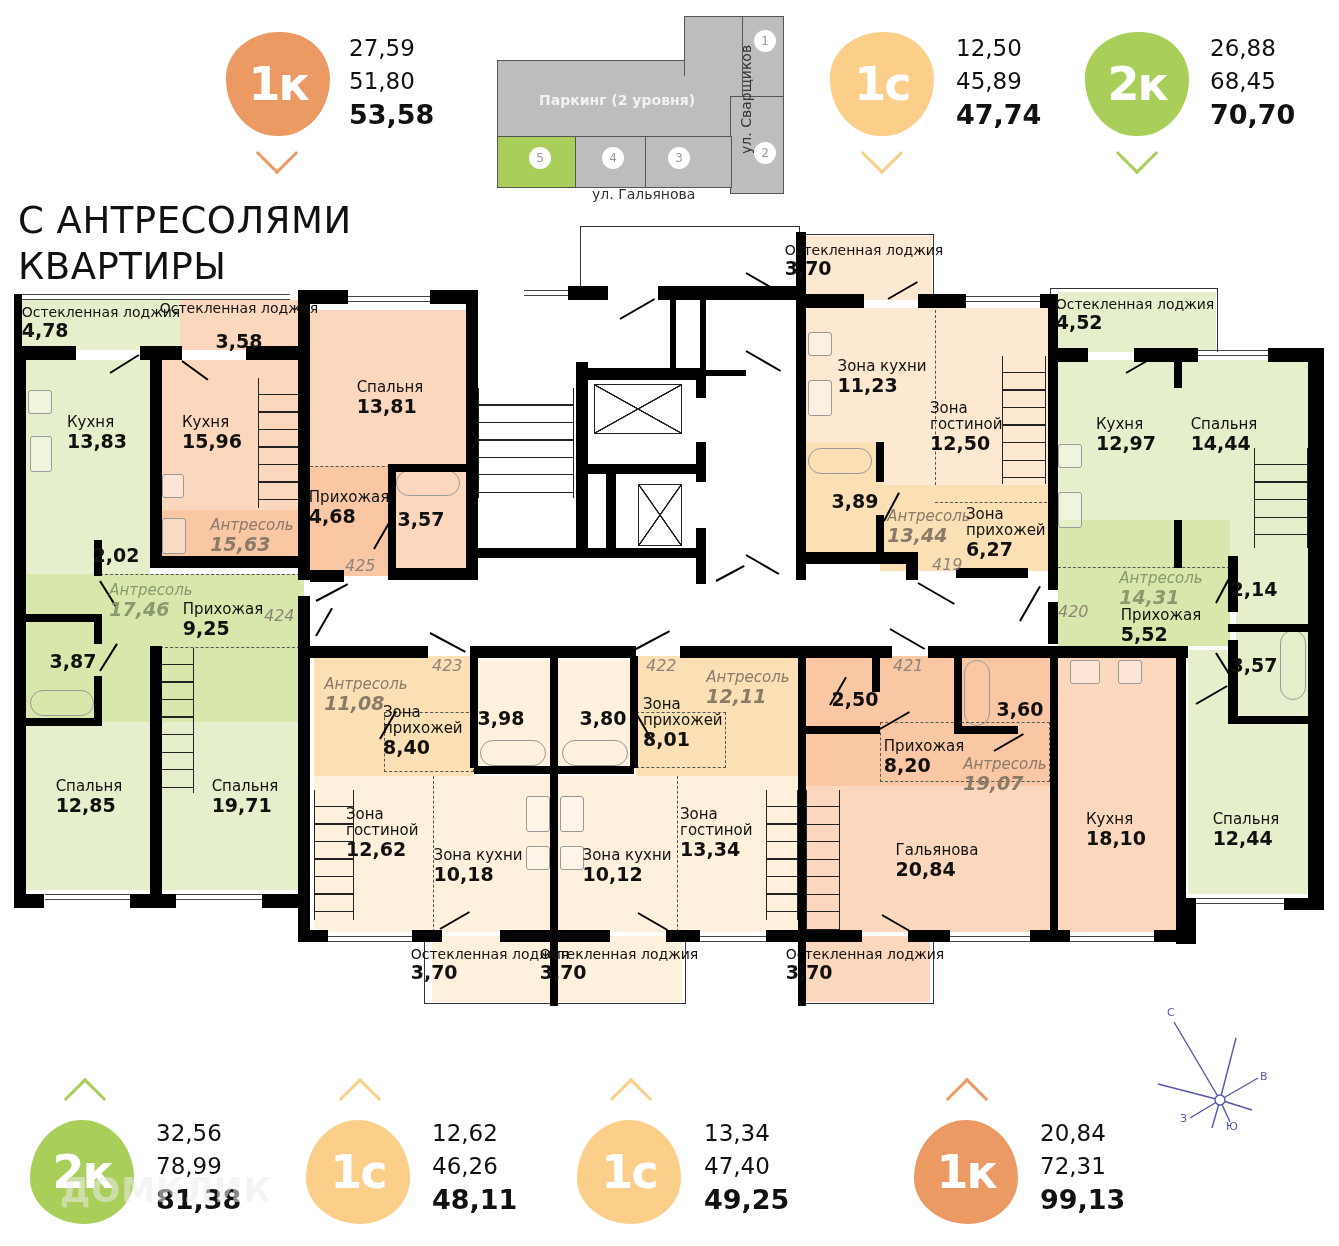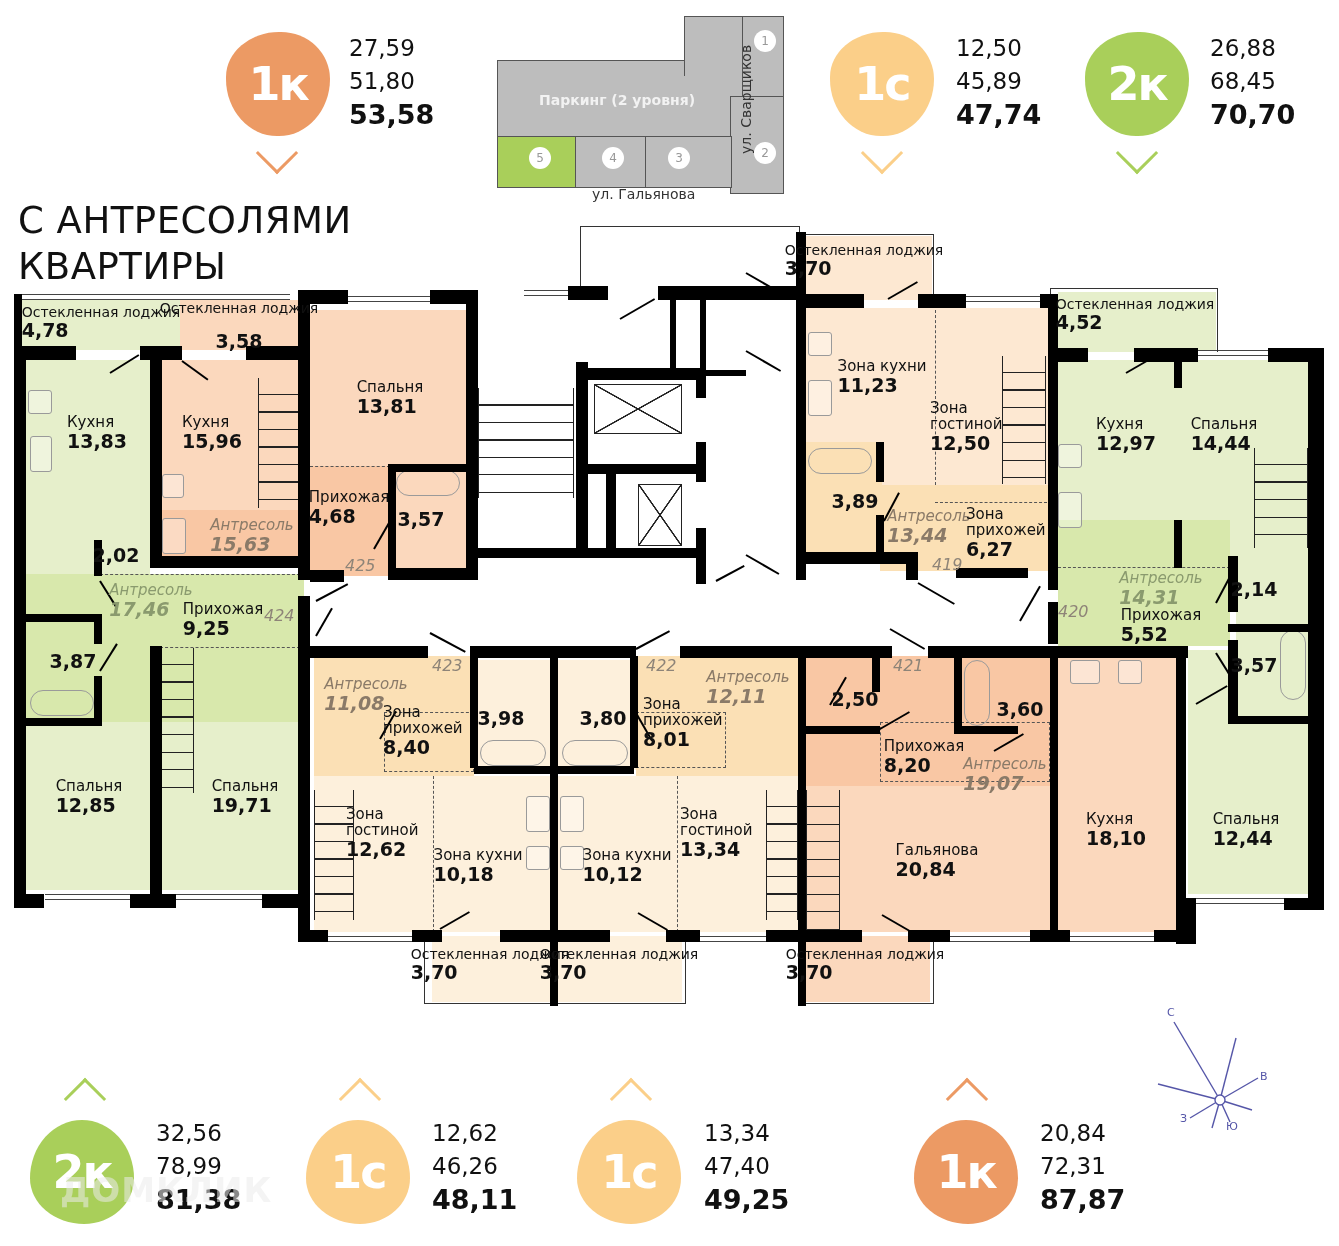--- a/index.html
+++ b/index.html
@@ -460,21 +460,21 @@
     <div class="a3">49,25</div>
   </div>
 </div>
 
 <div>
   <div class="chev up" style="left:952px;top:1084px;border-color:#ec9a64;"></div>
   <div class="badge down" style="left:914px;top:1120px;background:#ec9a64;">1к</div>
   <div class="areas" style="left:1040px;top:1117px;">
     <div class="a1">20,84</div>
     <div class="a2">72,31</div>
-    <div class="a3">87,87</div>
+    <div class="a3">99,13</div>
   </div>
 </div>
 
 <div class="compass">
   <svg width="120" height="140" viewBox="0 0 120 140">
     <g stroke="#5556a8" stroke-width="1.4" fill="none">
       <line x1="70" y1="100" x2="24" y2="22"></line>
       <line x1="70" y1="100" x2="86" y2="38"></line>
       <line x1="70" y1="100" x2="108" y2="78"></line>
       <line x1="70" y1="100" x2="8" y2="84"></line>

